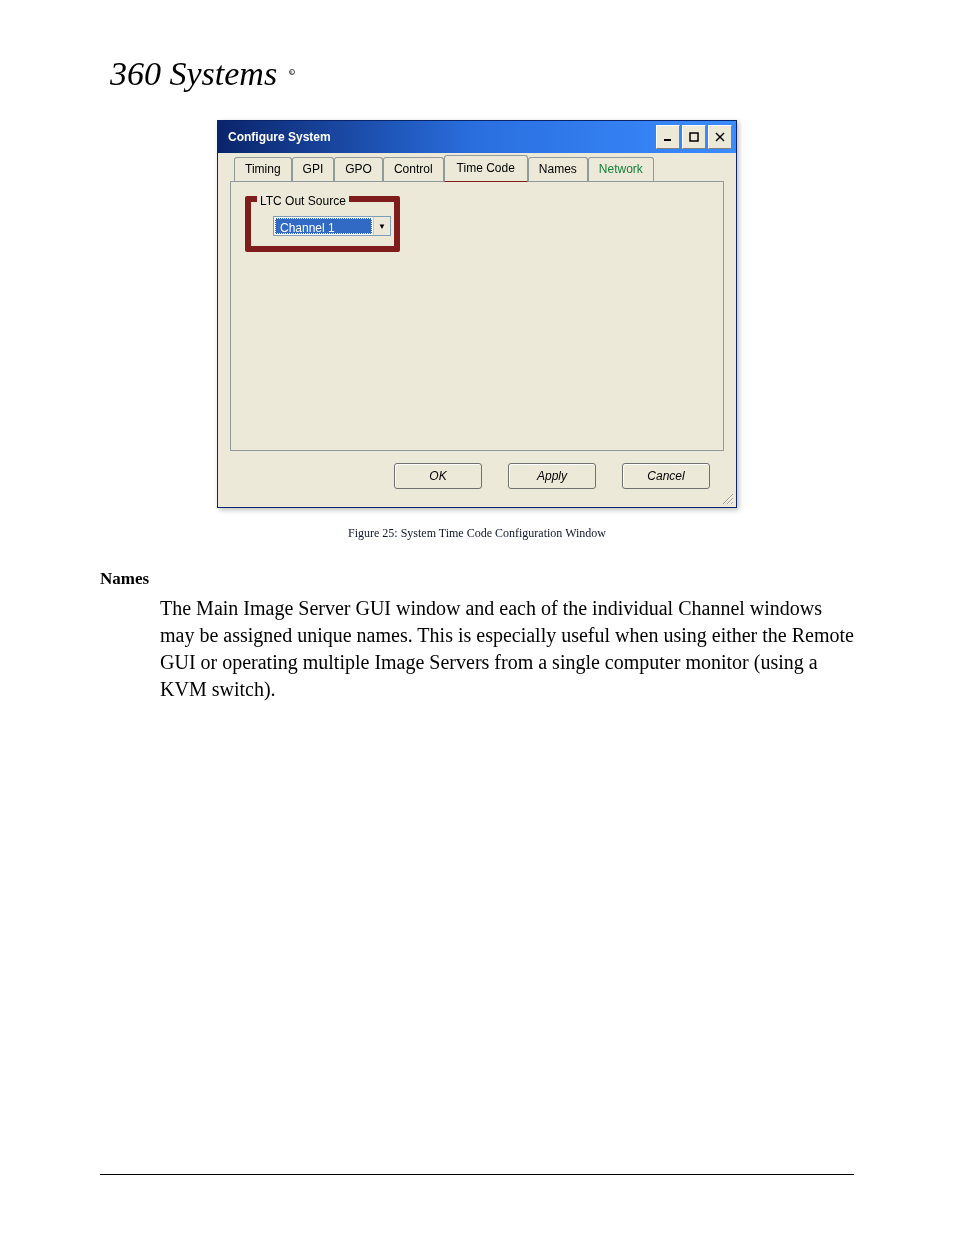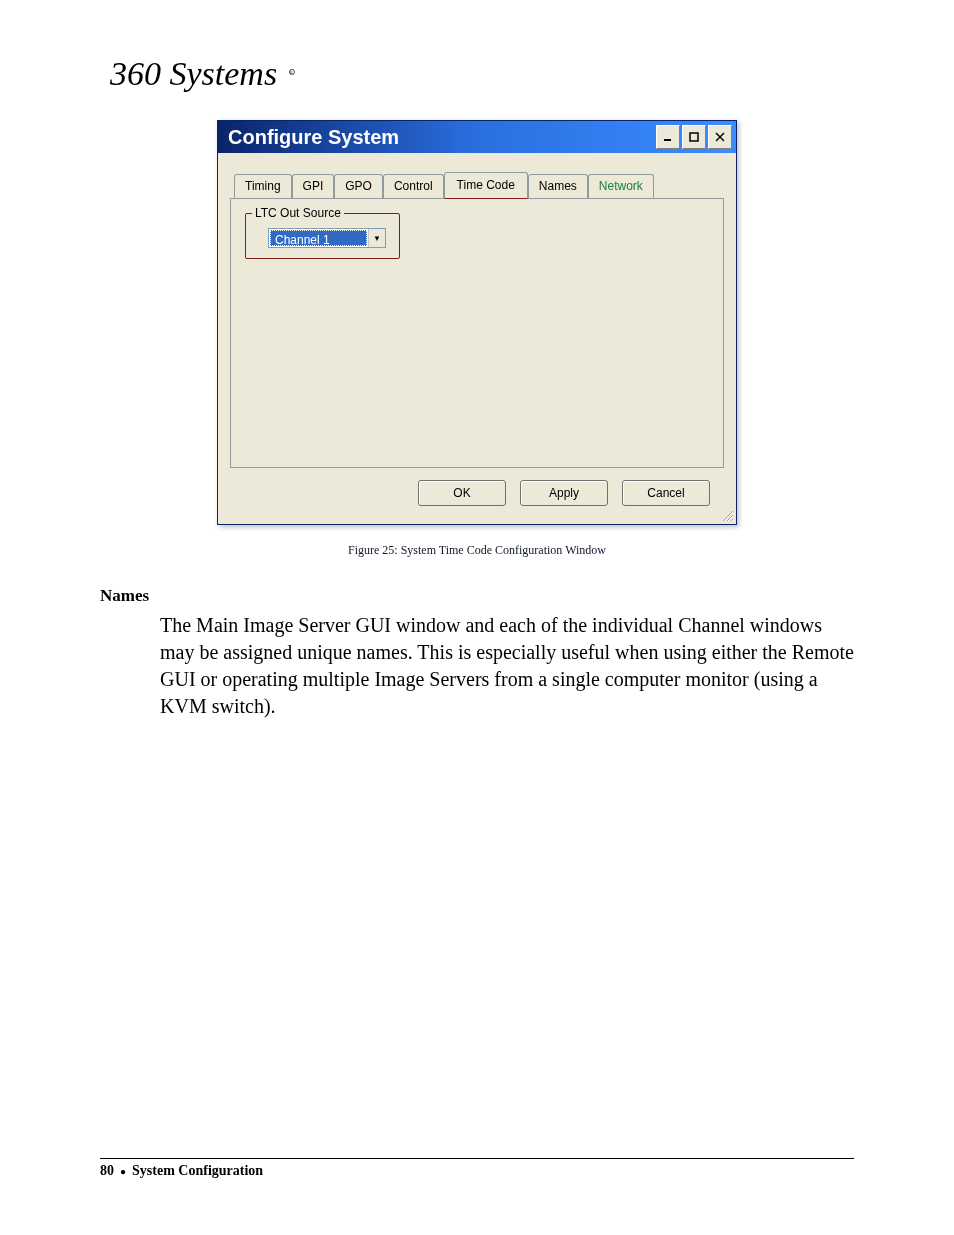--- a/index.html
+++ b/index.html
@@ -40,38 +40,38 @@
     background: linear-gradient(to right, #0a246a 0%, #2a6fe0 50%, #3b8cff 100%);
     height: 32px;
     display: flex;
     align-items: center;
     padding: 0 4px 0 10px;
     box-sizing: border-box;
   }
   .titlebar-title {
     color: #fff;
     font-weight: bold;
-    font-size: 20px;
+    font-size: 12px;
     flex: 1;
     font-family: Tahoma, Arial, sans-serif;
   }
   .titlebar-buttons { display: flex; gap: 2px; }
   .titlebar-btn {
     width: 22px; height: 22px;
     background: #ece9d8;
     border: 1px solid #fff;
     border-right-color: #808080; border-bottom-color: #808080;
     display: flex; align-items: center; justify-content: center;
     font-size: 12px; font-weight: bold;
     font-family: Arial, sans-serif;
     cursor: pointer;
   }
   .dialog-body {
     background: #ece9d8;
-    padding: 19px 12px 8px 12px;
+    padding: 2px 12px 8px 12px;
     box-sizing: border-box;
     position: relative;
   }
   .tabs {
     display: flex;
     align-items: flex-end;
     padding-left: 4px;
   }
   .tab {
     background: #ece9d8;
@@ -95,21 +95,21 @@
   }
   .tab-panel {
     border: 1px solid #919b9c;
     background: #ece9d8;
     height: 270px;
     padding: 14px;
     box-sizing: border-box;
     position: relative;
   }
   .groupbox {
-    border: 1px solid #7f1d1d;
+    border: 6px solid #7f1d1d;
     border-radius: 2px;
     position: relative;
     padding: 14px 10px 10px 10px;
     width: 155px;
     box-sizing: border-box;
   }
   .groupbox-legend {
     position: absolute;
     top: -8px; left: 6px;
     background: #ece9d8;
@@ -140,22 +140,23 @@
     width: 16px;
     background: #ece9d8;
     border-left: 1px solid #c8c8c8;
     display: flex; align-items: center; justify-content: center;
     font-size: 8px;
     cursor: pointer;
   }
   .button-row {
     display: flex;
     justify-content: flex-end;
-    gap: 14px;
+    gap: 26px;
     padding: 12px 14px 10px 14px;
+    font-style: italic;
   }
   .btn {
     width: 86px;
     height: 24px;
     background: #ece9d8;
     border: 1px solid #707070;
     border-radius: 3px;
     font-size: 12px;
     font-family: Tahoma, Arial, sans-serif;
     display: flex; align-items: center; justify-content: center;
@@ -284,20 +285,15 @@
   </div>
 
   <div class="caption">Figure 25:  System Time Code Configuration Window</div>
 
   <div class="section-heading">Names</div>
 
   <div class="body-text">The Main Image Server GUI window and each of the individual Channel windows may be assigned unique names.  This is especially useful when using either the Remote GUI or operating multiple Image Servers from a single computer monitor (using a KVM switch).</div>
 
   <div class="footer">
     <hr class="footer-rule">
-    <div class="footer-text">
-      <span class="pg">80</span>
-      <span class="bullet">&nbsp;●&nbsp;</span>
-      <span class="pg">System Configuration</span>
-    </div>
   </div>
 
 </div>
 
 </body></html>

